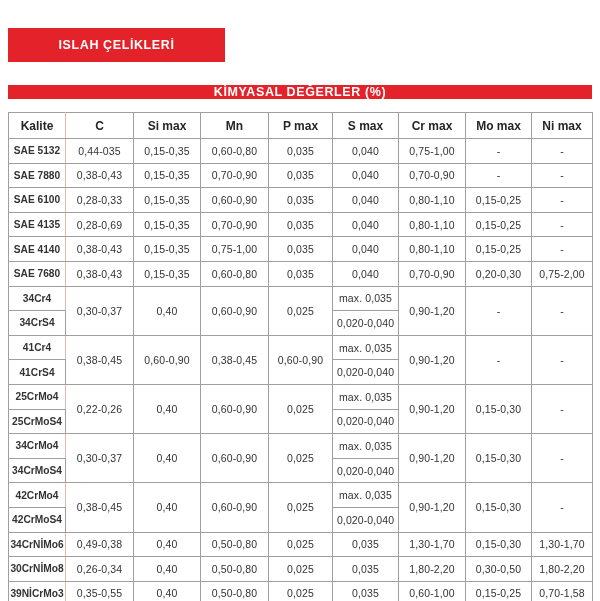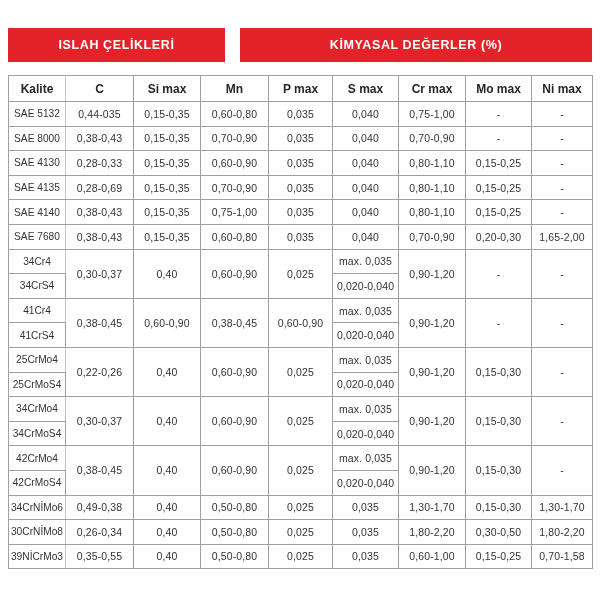--- a/index.html
+++ b/index.html
@@ -8,47 +8,47 @@
     --pink:#e2b9b1;
     --text:#333333;
   }
   html,body{margin:0;padding:0;}
   body{
     width:600px;height:601px;background:#ffffff;overflow:hidden;
     font-family:"Liberation Sans", sans-serif;
     -webkit-font-smoothing:antialiased;
   }
   .page{padding:28px 8px 0 8px;}
-  .titlebar{display:flex;gap:15px;margin-bottom:13px;}
+  .titlebar{display:flex;gap:15px;margin-bottom:13px;flex-direction:column;}
   .titlebar .block{
     height:34px;background:var(--accent);color:#ffffff;
     display:flex;align-items:center;justify-content:center;
     font-weight:700;font-size:12.5px;letter-spacing:0.6px;
   }
   .titlebar .block.left{width:217px;flex:none;}
-  .titlebar .block.right{flex:1;}
+  .titlebar .block.right{flex:1;margin-top:8px;}
   table{
     border-collapse:collapse;width:584px;table-layout:fixed;
   }
   th,td{
     border:1px solid var(--border);
     text-align:center;vertical-align:middle;padding:0;
     color:var(--text);
     overflow:hidden;white-space:nowrap;
   }
   th{
     font-size:12px;font-weight:600;height:25px;color:#262626;
   }
   th.kalite-head{font-weight:700;border-right-color:var(--pink);}
   td{
     font-size:10.5px;font-weight:500;height:23.6px;letter-spacing:0.1px;
   }
   td.name{
     border-right-color:var(--pink);
-    font-size:10.2px;font-weight:400;letter-spacing:0;
+    font-size:10.2px;font-weight:700;letter-spacing:0;
   }
 </style>
 </head>
 <body>
 
 <div class="page">
 
   <div class="titlebar">
     <div class="block left">ISLAH ÇELİKLERİ</div>
     <div class="block right">KİMYASAL DEĞERLER (%)</div>
@@ -85,32 +85,32 @@
           <td>0,44-035</td>
           <td>0,15-0,35</td>
           <td>0,60-0,80</td>
           <td>0,035</td>
           <td>0,040</td>
           <td>0,75-1,00</td>
           <td>-</td>
           <td>-</td>
         </tr>
         <tr>
-          <td class="name">SAE 8000</td>
+          <td class="name">SAE 7880</td>
           <td>0,38-0,43</td>
           <td>0,15-0,35</td>
           <td>0,70-0,90</td>
           <td>0,035</td>
           <td>0,040</td>
           <td>0,70-0,90</td>
           <td>-</td>
           <td>-</td>
         </tr>
         <tr>
-          <td class="name">SAE 4130</td>
+          <td class="name">SAE 6100</td>
           <td>0,28-0,33</td>
           <td>0,15-0,35</td>
           <td>0,60-0,90</td>
           <td>0,035</td>
           <td>0,040</td>
           <td>0,80-1,10</td>
           <td>0,15-0,25</td>
           <td>-</td>
         </tr>
         <tr>
@@ -137,21 +137,21 @@
         </tr>
         <tr>
           <td class="name">SAE 7680</td>
           <td>0,38-0,43</td>
           <td>0,15-0,35</td>
           <td>0,60-0,80</td>
           <td>0,035</td>
           <td>0,040</td>
           <td>0,70-0,90</td>
           <td>0,20-0,30</td>
-          <td>1,65-2,00</td>
+          <td>0,75-2,00</td>
         </tr>
         <tr>
           <td class="name">34Cr4</td>
           <td rowspan="2">0,30-0,37</td>
           <td rowspan="2">0,40</td>
           <td rowspan="2">0,60-0,90</td>
           <td rowspan="2">0,025</td>
           <td>max. 0,035</td>
           <td rowspan="2">0,90-1,20</td>
           <td rowspan="2">-</td>

